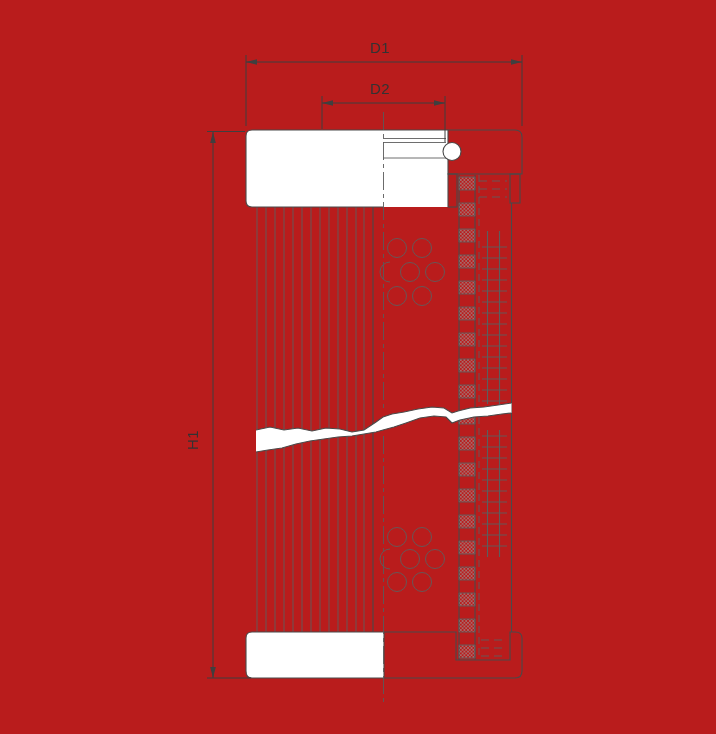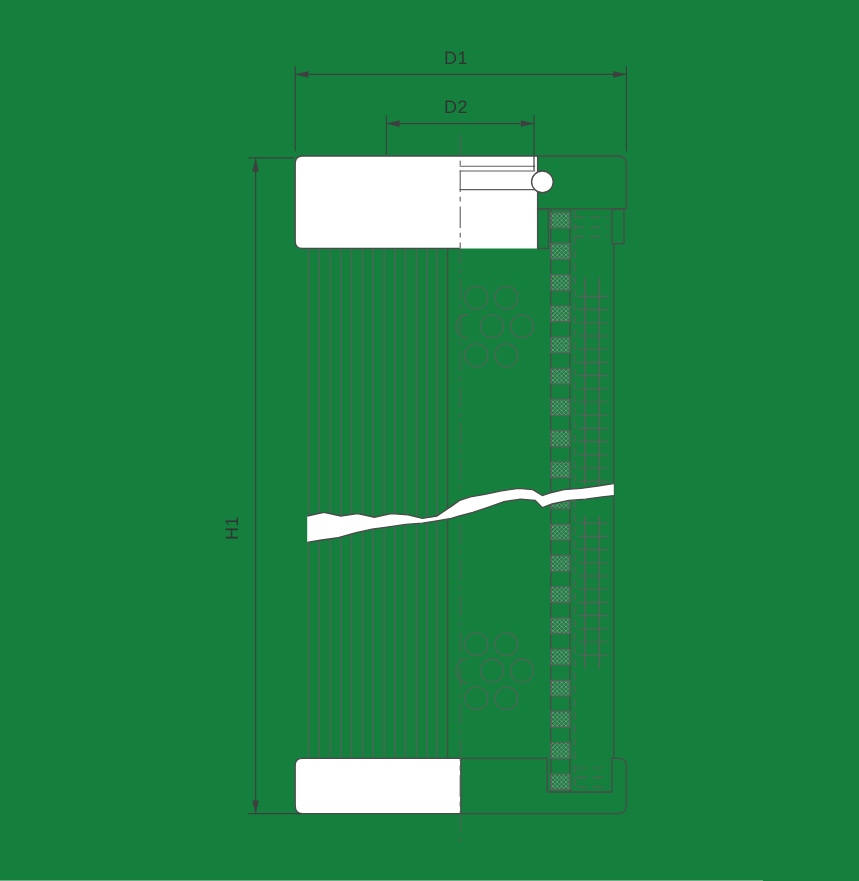--- a/index.html
+++ b/index.html
@@ -8,21 +8,21 @@
     background: #ffffff;
     width: 716px;
     height: 734px;
     overflow: hidden;
     font-family: "Liberation Sans", sans-serif;
   }
   .stage {
     position: relative;
     width: 716px;
     height: 734px;
-    background: #15803d;
+    background: #b91c1c;
   }
   svg { display: block; }
   .dim-text {
     font-family: "Liberation Sans", sans-serif;
     font-size: 15px;
     letter-spacing: 0.5px;
     fill: #333333;
   }
   .obj  { stroke: #4a4a4a; stroke-width: 1.1; fill: none; }
   .thin { stroke: #5d5d5d; stroke-width: 0.9; fill: none; }

